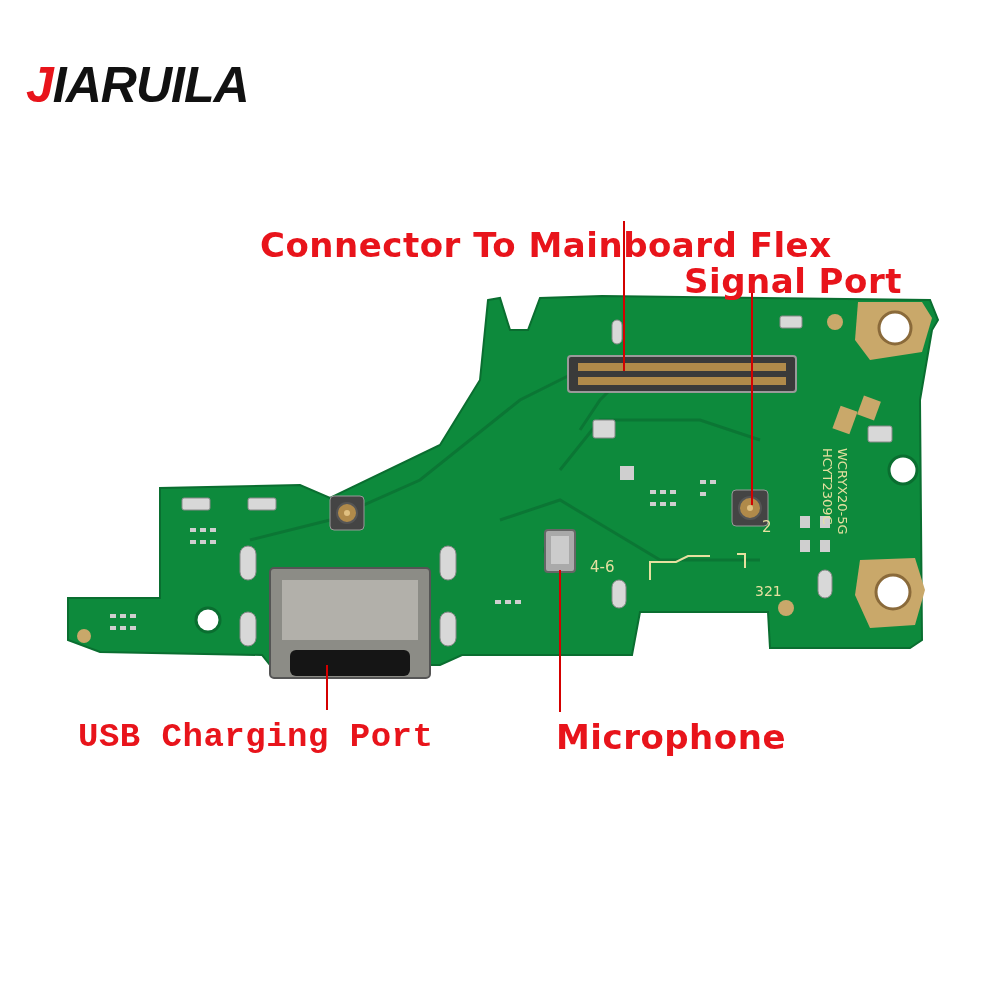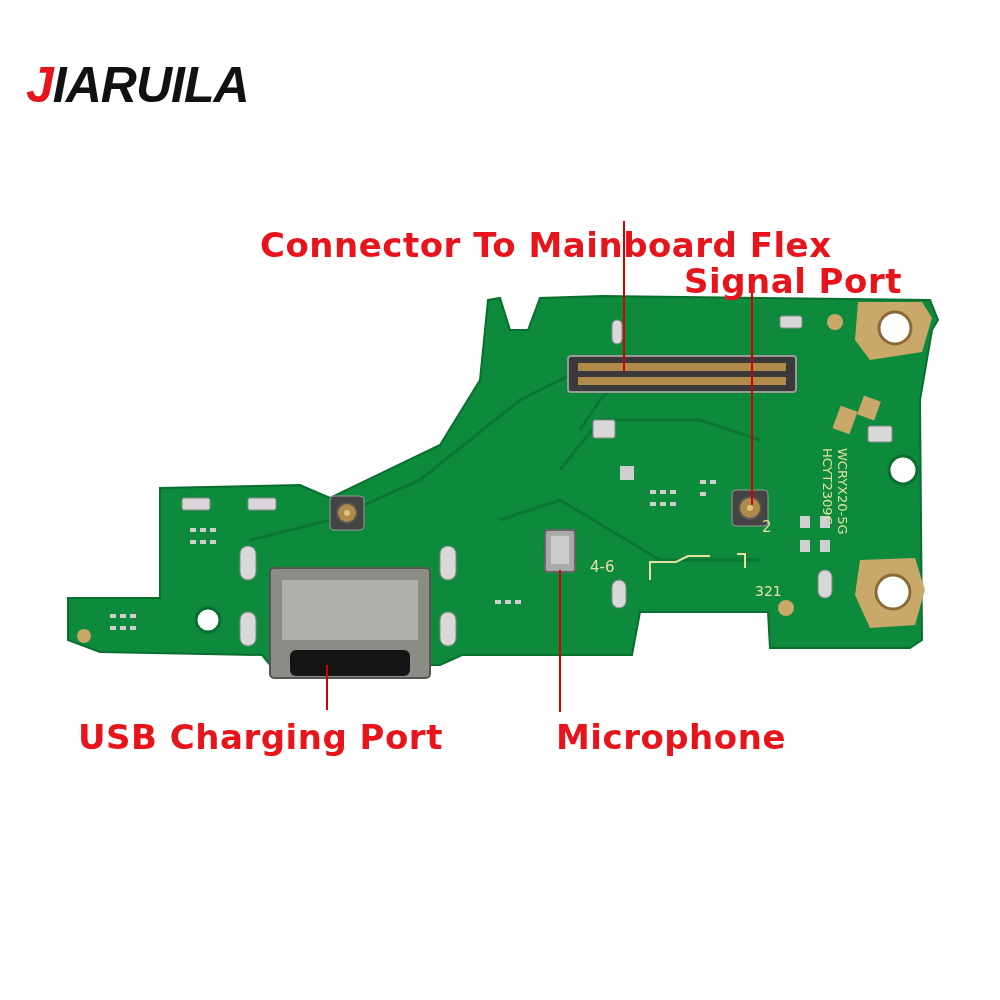--- a/index.html
+++ b/index.html
@@ -134,14 +134,14 @@
   </g>
 </svg>
 
 <div class="leader" style="left:623px;top:221px;height:150px;"></div>
 <div class="leader" style="left:751px;top:285px;height:220px;"></div>
 <div class="leader" style="left:326px;top:665px;height:45px;"></div>
 <div class="leader" style="left:559px;top:570px;height:142px;"></div>
 
 <div class="label" style="left:260px;top:190px;margin-top:38px;">Connector To Mainboard Flex</div>
 <div class="label" style="left:684px;top:264px;">Signal Port</div>
-<div class="label" style="left:78px;top:720px;">USB Charging Port</div>
+<div class="label" style="left:78px;top:720px;font-family:Liberation Mono, monospace;">USB Charging Port</div>
 <div class="label" style="left:556px;top:720px;">Microphone</div>
 
 </body></html>

